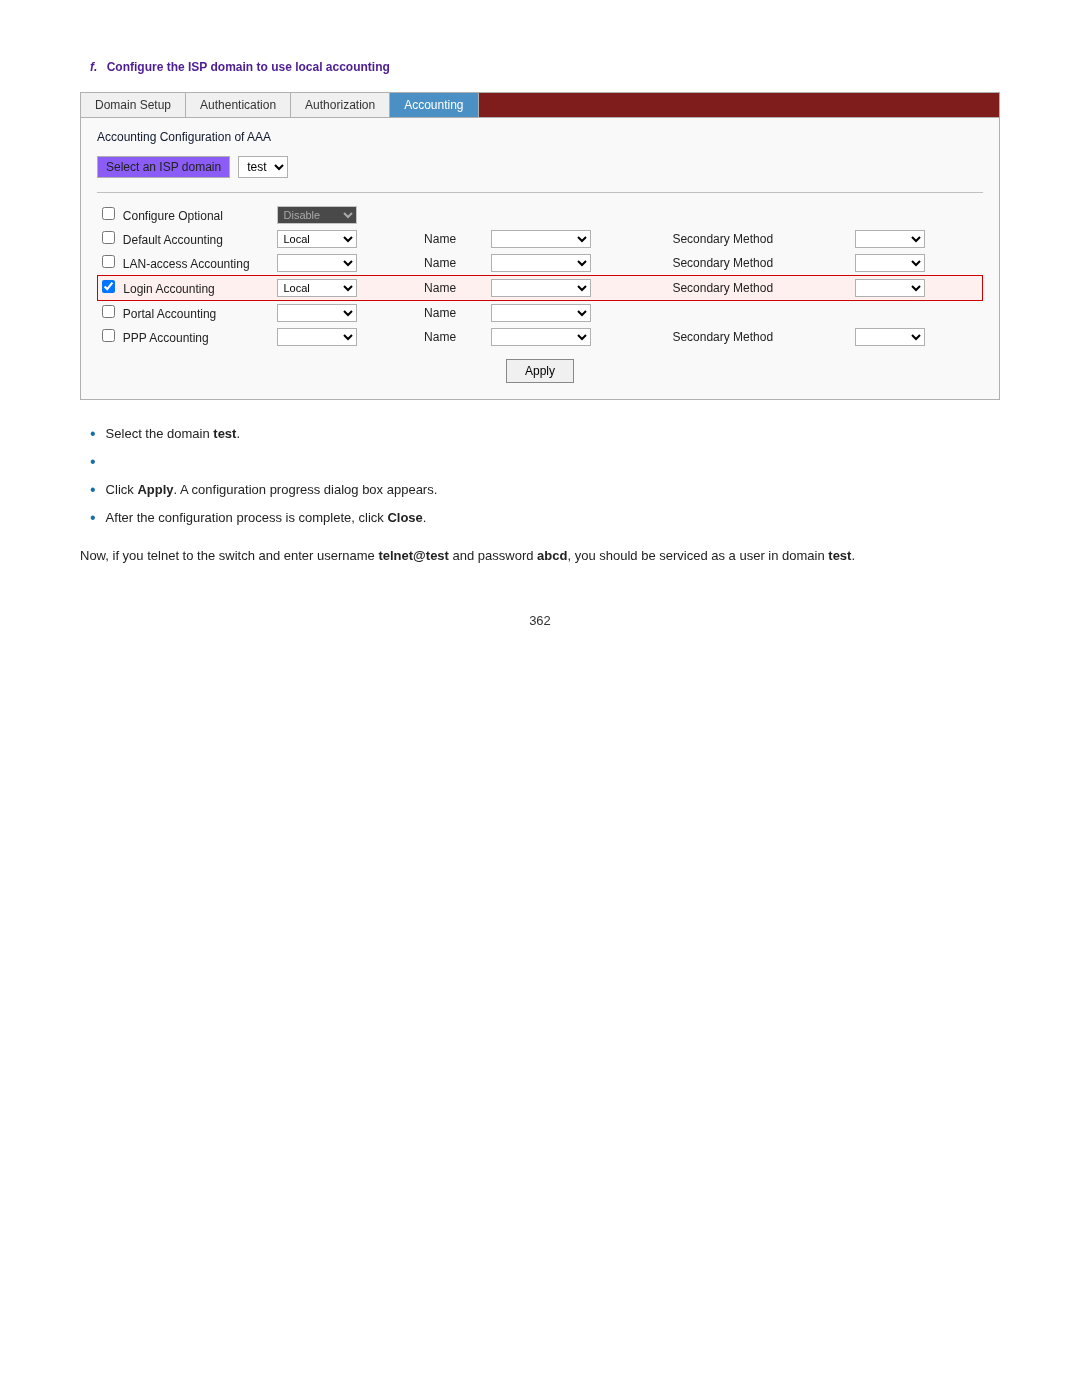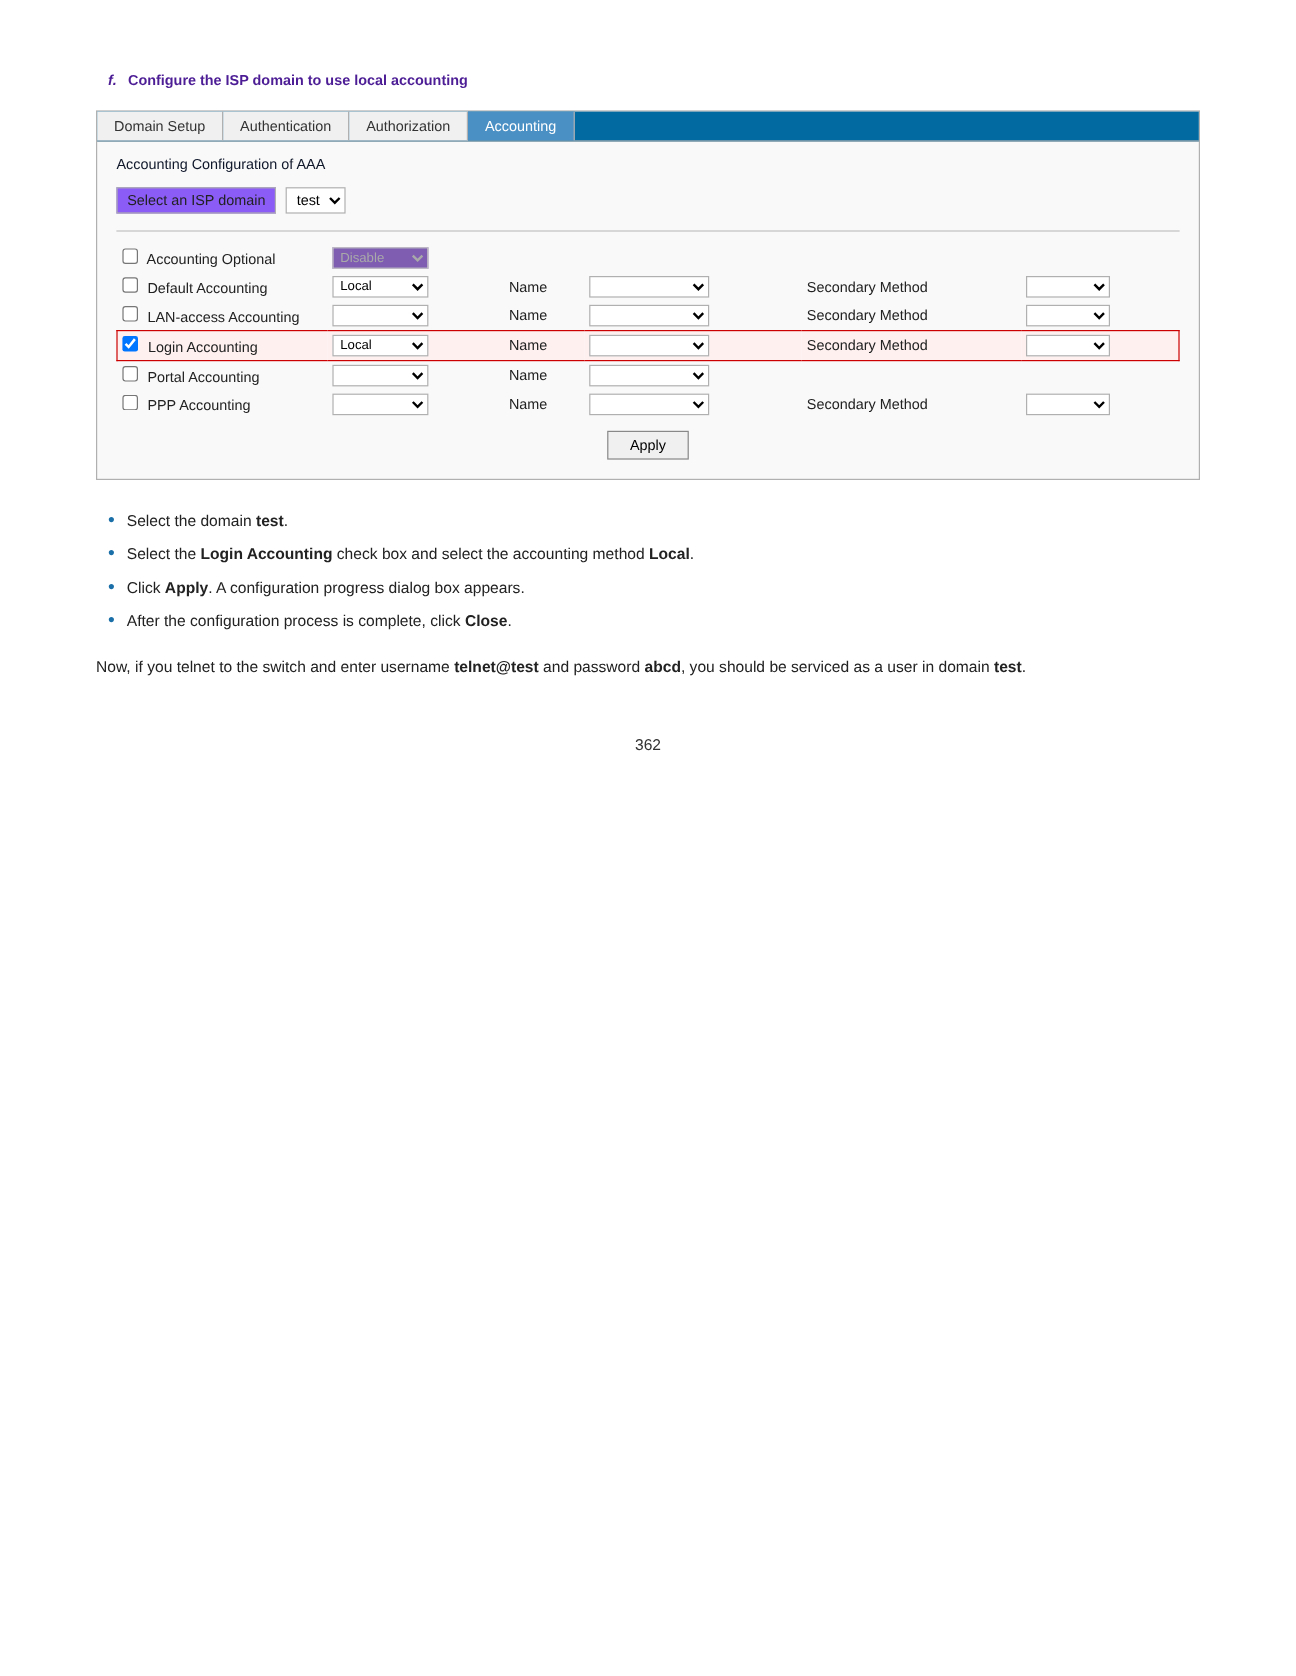--- a/index.html
+++ b/index.html
@@ -29,21 +29,21 @@
       border: 1px solid #b0b0b0;
       background: #f9f9f9;
       padding: 0;
       margin-bottom: 24px;
     }
 
     .tabs {
       display: flex;
       flex-direction: row;
       border-bottom: 1px solid #b0b0b0;
-      background: #0369a1;
+      background: #7f1d1d;
     }
     .tab {
       padding: 5px 14px;
       font-size: 12px;
       border-right: 1px solid #b0b0b0;
       cursor: pointer;
       background: #f0f0f0;
       color: #333;
     }
     .tab.active {
@@ -107,21 +107,21 @@
       width: 175px;
     }
     .method-select {
       font-size: 11px;
       border: 1px solid #b0b0b0;
       padding: 1px 2px;
       background: #fff;
       width: 80px;
     }
     .method-select:disabled {
-      background: #4c1d95;
+      background: #000000;
       color: #888;
     }
     .name-label {
       font-size: 12px;
       padding: 0 4px;
     }
     .name-select {
       font-size: 11px;
       border: 1px solid #b0b0b0;
       padding: 1px 2px;
@@ -222,21 +222,21 @@
 
     <hr class="divider">
 
     <table class="accounting-table">
       <tbody>
 
         <tr>
           <td class="checkbox-cell">
             <label>
               <input type="checkbox" style="">
-              <span>Accounting Optional</span>
+              <span>Configure Optional</span>
             </label>
           </td>
           <td>
             <select class="method-select" disabled="">
               <option>Disable</option>
             </select>
           </td>
           <td colspan="4"></td>
         </tr>
 
@@ -349,21 +349,20 @@
   </div>
 </div>
 
 <ul class="bullet-list">
   <li>
     <span class="bullet-dot">•</span>
     <span>Select the domain <b>test</b>.</span>
   </li>
   <li>
     <span class="bullet-dot">•</span>
-    <span>Select the <b>Login Accounting</b> check box and select the accounting method <b>Local</b>.</span>
   </li>
   <li>
     <span class="bullet-dot">•</span>
     <span>Click <b>Apply</b>. A configuration progress dialog box appears.</span>
   </li>
   <li>
     <span class="bullet-dot">•</span>
     <span>After the configuration process is complete, click <b>Close</b>.</span>
   </li>
 </ul>

